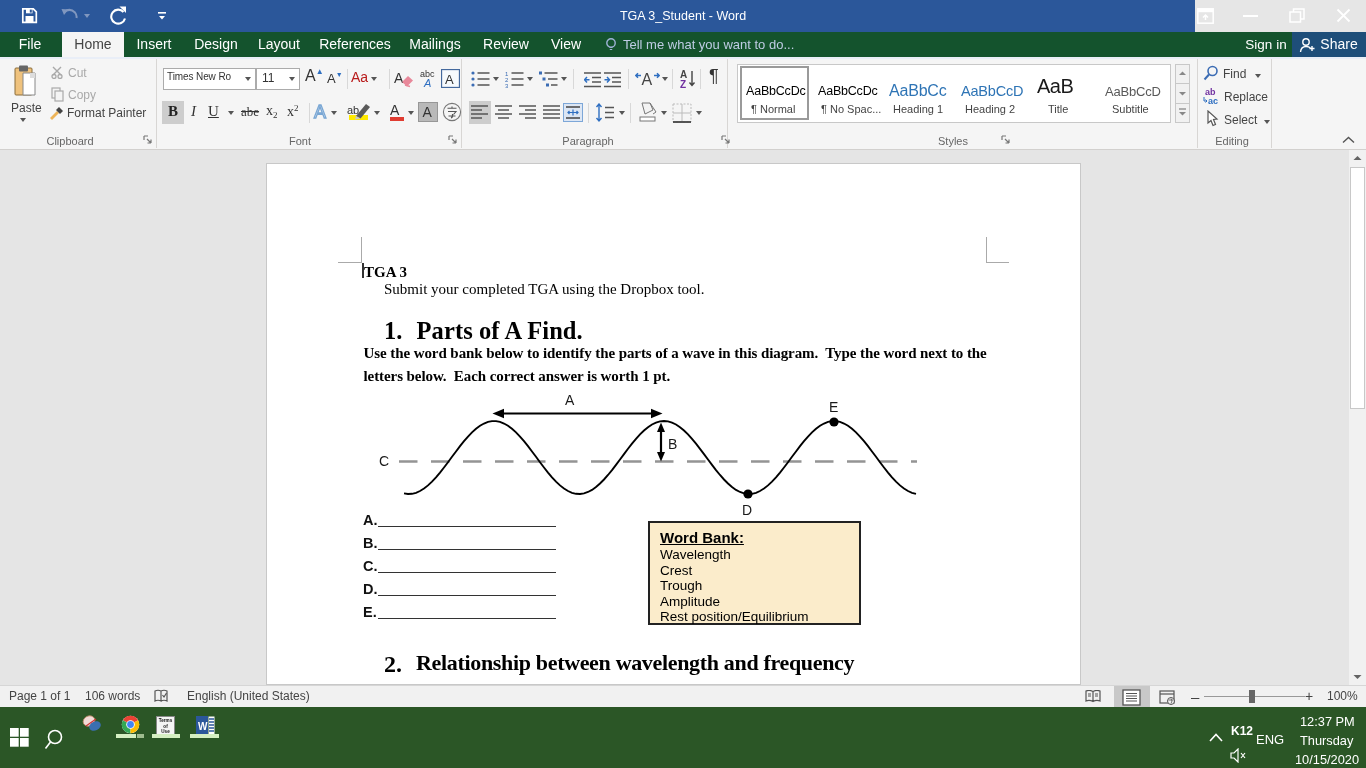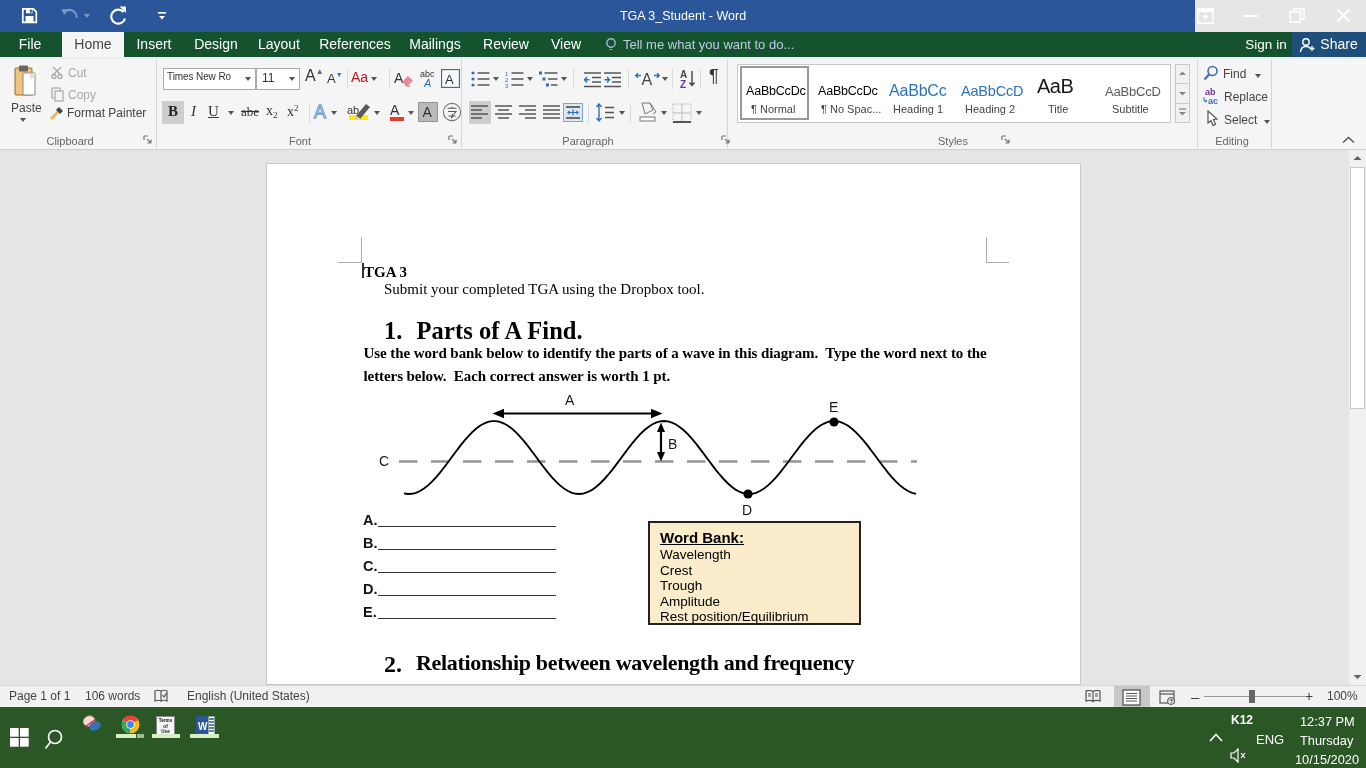--- a/index.html
+++ b/index.html
@@ -478,21 +478,21 @@
       </svg>
 
   <div class="abs" style="left:116px;top:27px;width:20px;height:3.5px;background:#d5efc2;"></div>
   <div class="abs" style="left:137px;top:27px;width:7px;height:3.5px;background:#9fbc8f;"></div>
   <div class="abs" style="left:152px;top:27px;width:28px;height:3.5px;background:#d5efc2;"></div>
   <div class="abs" style="left:190px;top:27px;width:29px;height:3.5px;background:#d5efc2;"></div>
 
   <svg class="abs" style="left:1209px;top:26px" width="14" height="9" viewBox="0 0 14 9">
         <path d="M1 8 L7 1.5 L13 8" fill="none" stroke="#fff" stroke-width="1.6"></path>
       </svg>
-  <div class="abs" style="left:1231px;top:6px;font-size:12px;font-weight:bold;">K12</div>
+  <div class="abs" style="left:1231px;top:17px;font-size:12px;font-weight:bold;">K12</div>
   <div class="abs" style="left:1256px;top:25px;font-size:13px;">ENG</div>
   <svg class="abs" style="left:1230px;top:41px" width="17" height="15" viewBox="0 0 17 15">
         <path d="M1 5 h3 l4-4 v13 l-4-4 h-3 z" fill="none" stroke="#fff" stroke-width="1.2"></path>
         <path d="M11 5 l4 5 M15 5 l-4 5" stroke="#fff" stroke-width="1.2"></path>
       </svg>
   <div class="abs" style="left:1300px;top:6.5px;font-size:12.8px;">12:37 PM</div>
   <div class="abs" style="left:1300px;top:26px;font-size:12.8px;">Thursday</div>
   <div class="abs" style="left:1295px;top:44.5px;font-size:12.8px;">10/15/2020</div>
 </div>
 

